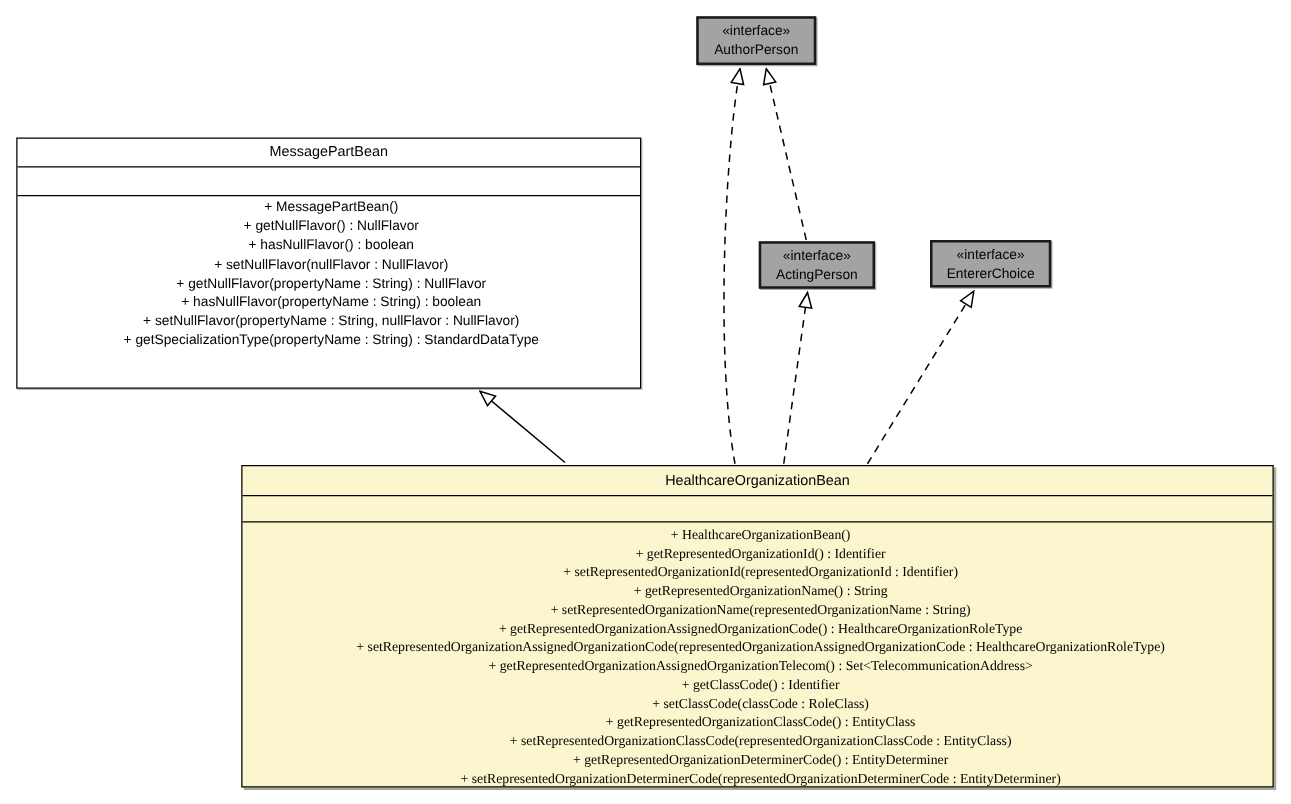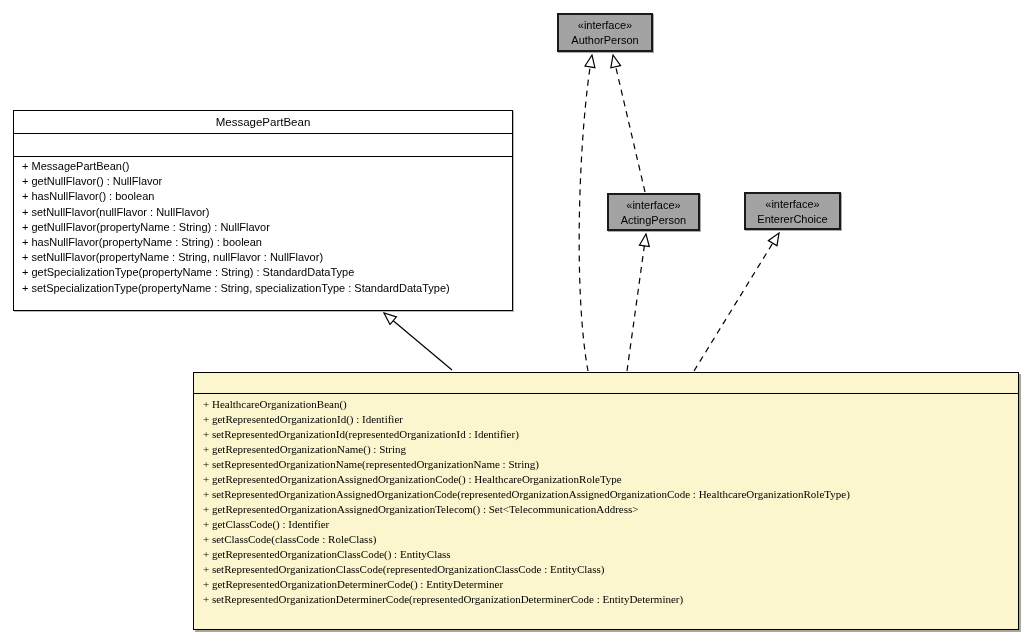--- a/index.html
+++ b/index.html
@@ -49,20 +49,21 @@
     justify-content: center;
   }
   .uml-class .uml-attrs {
     box-sizing: border-box;
     border-bottom: 1px solid #000000;
   }
   .uml-class .uml-methods {
     box-sizing: border-box;
     padding: 2px 4px 0 8px;
     white-space: nowrap;
+    text-align: center;
   }
   .method-line {
     font-size: 11px;
     letter-spacing: 0px;
   }
   #mpb {
     left: 13px; top: 110px;
     width: 500px; height: 201px;
     box-shadow: 1px 1px 0 #bbbbb0;
   }
@@ -121,40 +122,40 @@
     <div class="uml-attrs"></div>
     <div class="uml-methods">
         <div class="method-line">+ MessagePartBean()</div>
         <div class="method-line">+ getNullFlavor() : NullFlavor</div>
         <div class="method-line">+ hasNullFlavor() : boolean</div>
         <div class="method-line">+ setNullFlavor(nullFlavor : NullFlavor)</div>
         <div class="method-line">+ getNullFlavor(propertyName : String) : NullFlavor</div>
         <div class="method-line">+ hasNullFlavor(propertyName : String) : boolean</div>
         <div class="method-line">+ setNullFlavor(propertyName : String, nullFlavor : NullFlavor)</div>
         <div class="method-line">+ getSpecializationType(propertyName : String) : StandardDataType</div>
-        <div class="method-line">+ setSpecializationType(propertyName : String, specializationType : StandardDataType)</div>
       </div>
   </div>
 
   <div class="uml-iface" id="author">
     <div class="stereo">«interface»</div>
     <div class="iname">AuthorPerson</div>
   </div>
 
   <div class="uml-iface" id="acting">
     <div class="stereo">«interface»</div>
     <div class="iname">ActingPerson</div>
   </div>
 
   <div class="uml-iface" id="enterer">
     <div class="stereo">«interface»</div>
     <div class="iname">EntererChoice</div>
   </div>
 
   <div class="uml-class" id="bean">
+    <div class="uml-title">HealthcareOrganizationBean</div>
     <div class="uml-attrs"></div>
     <div class="uml-methods">
         <div class="method-line">+ HealthcareOrganizationBean()</div>
         <div class="method-line">+ getRepresentedOrganizationId() : Identifier</div>
         <div class="method-line">+ setRepresentedOrganizationId(representedOrganizationId : Identifier)</div>
         <div class="method-line">+ getRepresentedOrganizationName() : String</div>
         <div class="method-line">+ setRepresentedOrganizationName(representedOrganizationName : String)</div>
         <div class="method-line">+ getRepresentedOrganizationAssignedOrganizationCode() : HealthcareOrganizationRoleType</div>
         <div class="method-line">+ setRepresentedOrganizationAssignedOrganizationCode(representedOrganizationAssignedOrganizationCode : HealthcareOrganizationRoleType)</div>
         <div class="method-line">+ getRepresentedOrganizationAssignedOrganizationTelecom() : Set&lt;TelecommunicationAddress&gt;</div>

